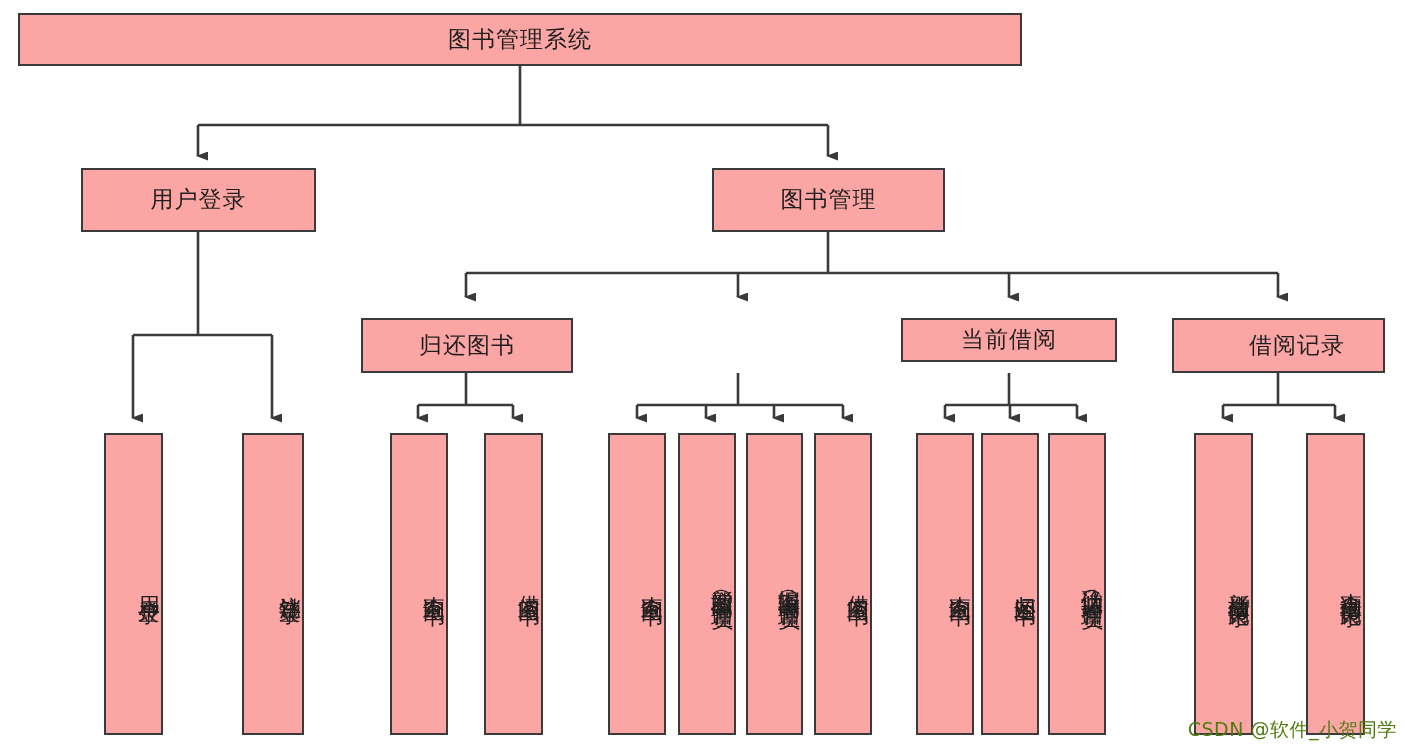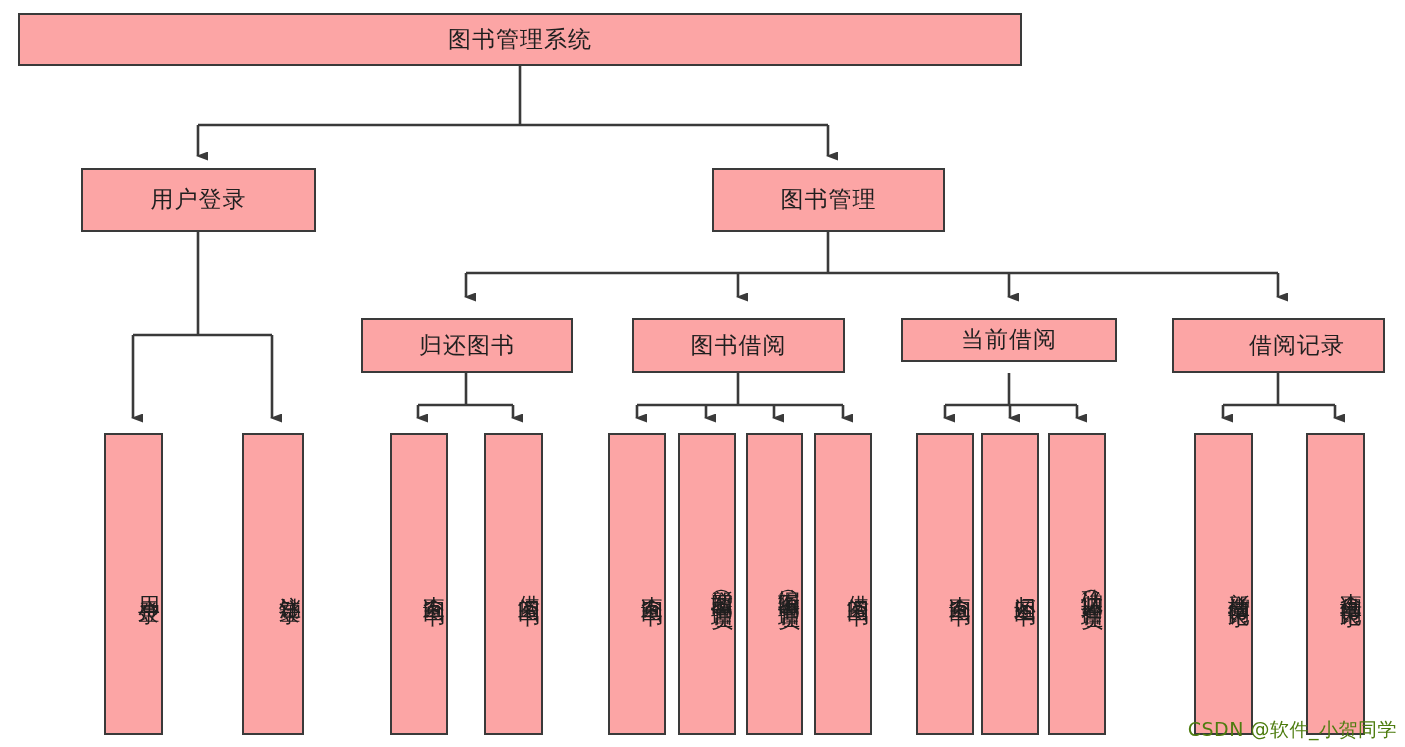--- a/index.html
+++ b/index.html
@@ -131,23 +131,20 @@
   <div class="node horiz" style="left:81px; top:168px; width:235px; height:64px;">
     <span>用户登录</span>
   </div>
   <div class="node horiz" style="left:712px; top:168px; width:233px; height:64px;">
     <span>图书管理</span>
   </div>
 
   <div class="node horiz" style="left:361px; top:318px; width:212px; height:55px;">
     <span>归还图书</span>
   </div>
-  <div class="node horiz" style="left:632px; top:318px; width:213px; height:55px;">
-    <span>图书借阅</span>
-  </div>
   <div class="node horiz" style="left:901px; top:318px; width:216px; height:44px;">
     <span>当前借阅</span>
   </div>
   <div class="node horiz" style="left:1172px; top:318px; width:213px; height:55px;padding-left:37px;">
     <span>借阅记录</span>
   </div>
 
   <div class="node vert" style="left:104px; top:433px; width:59px; height:302px;">
     <span class="vlabel">用户登录</span>
   </div>

